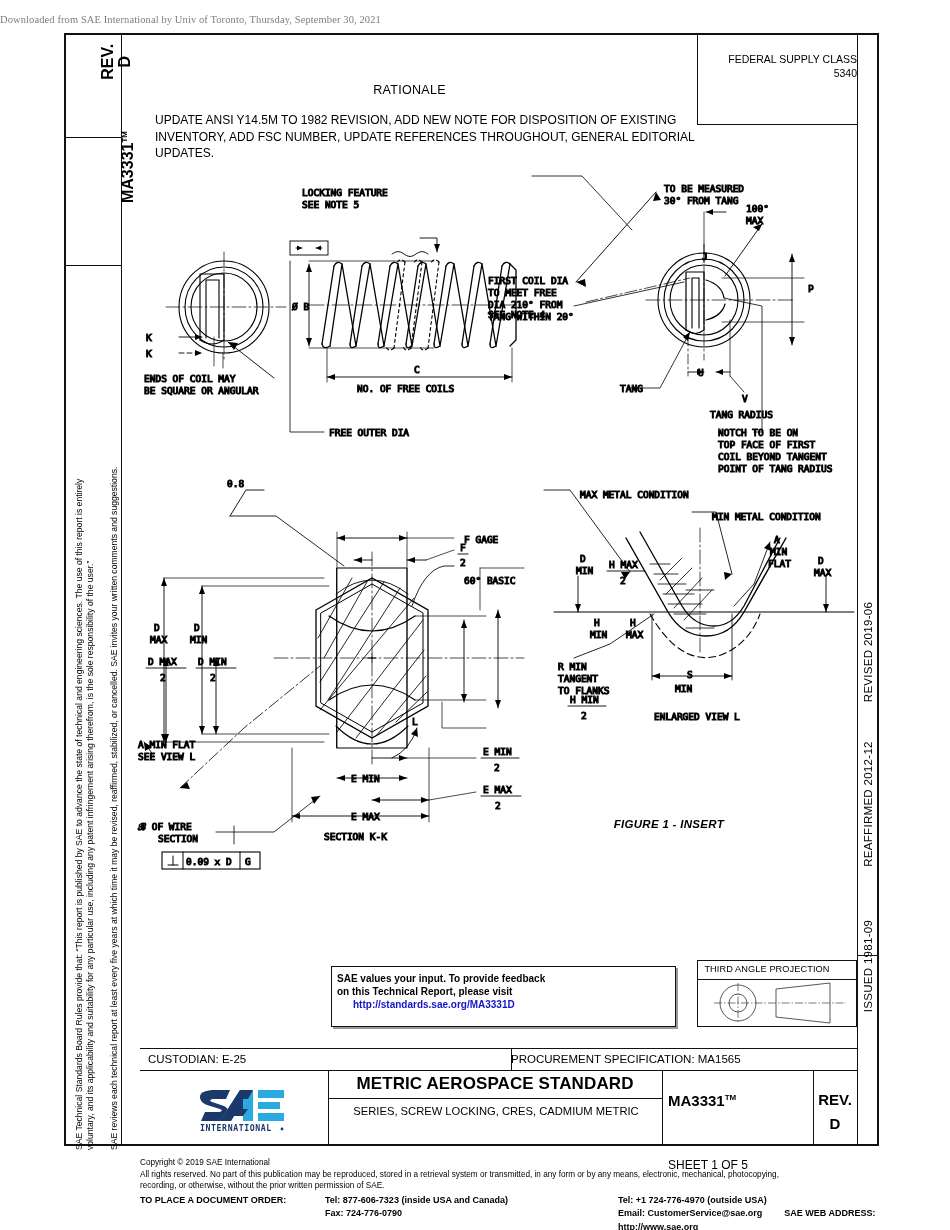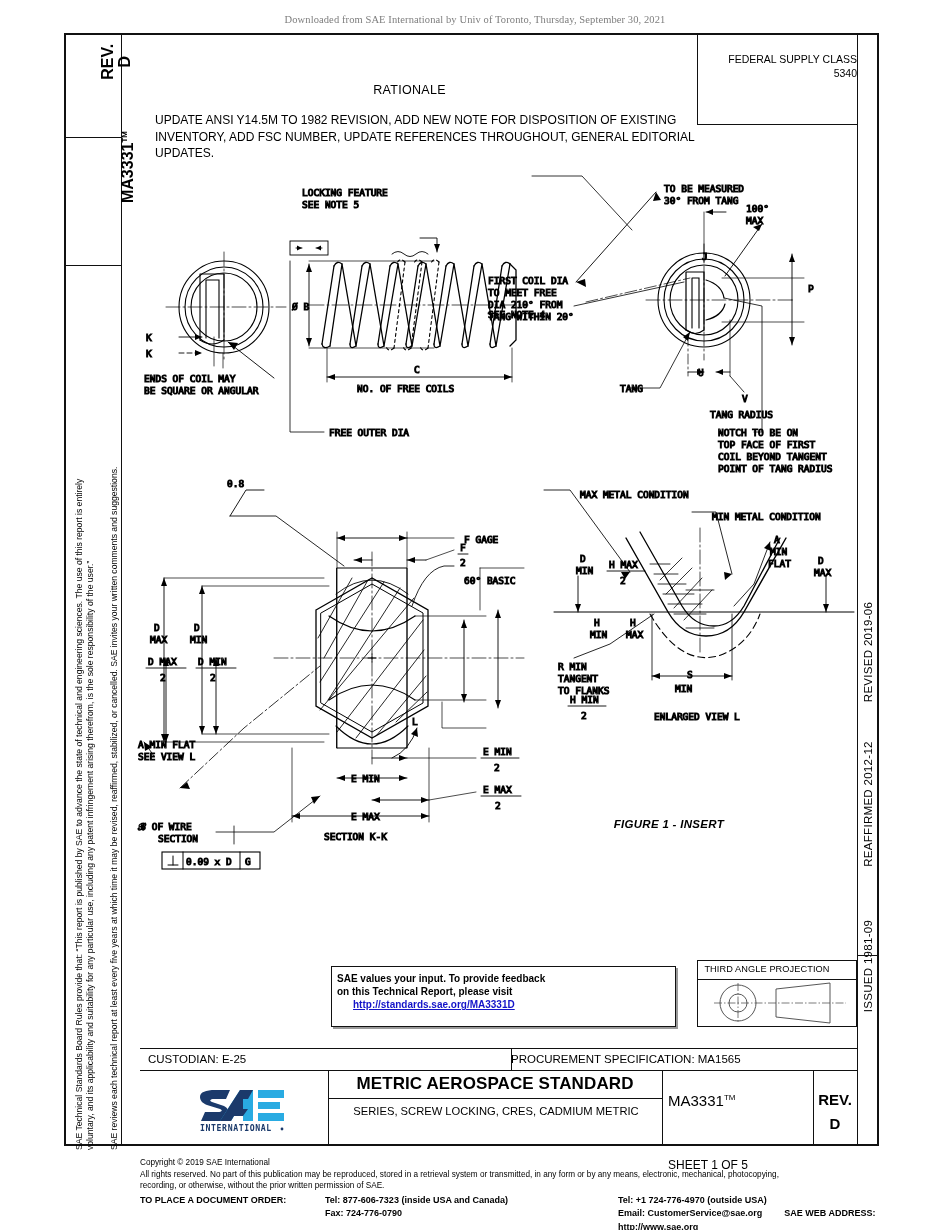--- a/index.html
+++ b/index.html
@@ -1,18 +1,18 @@
 <!DOCTYPE html>
 <html><head>
 <meta charset="utf-8">
 <style>
   html,body{margin:0;padding:0;background:#fff;}
   body{width:950px;height:1230px;position:relative;font-family:"Liberation Sans",sans-serif;color:#000;overflow:hidden;}
   .abs{position:absolute;}
-  #download-note{top:14px;left:0;width:950px;text-align:center;font-family:"Liberation Serif",serif;font-size:10.5px;color:#7d7d7d;letter-spacing:.1px;}
+  #download-note{top:14px;left:0;width:950px;font-family:"Liberation Serif",serif;font-size:10.5px;color:#7d7d7d;letter-spacing:.1px;}
 
   
   #frame{left:64px;top:33px;width:815px;height:1113px;border:2px solid #111;box-sizing:border-box;}
   #frame-inner-right{left:857px;top:33px;width:0;height:1113px;border-left:1.5px solid #111;}
 
   
   #col-rev{left:64px;top:33px;width:58px;height:105px;border-right:1.5px solid #111;border-bottom:1.5px solid #111;box-sizing:border-box;}
   #col-num{left:64px;top:138px;width:58px;height:128px;border-right:1.5px solid #111;border-bottom:1.5px solid #111;box-sizing:border-box;}
   #col-blank{left:64px;top:266px;width:58px;height:880px;border-right:1.5px solid #111;box-sizing:border-box;}
 
@@ -47,21 +47,21 @@
   
   #drawing{left:124px;top:170px;width:733px;height:780px;}
   #drawing svg{display:block;}
 
   
   #figcap{left:124px;top:818px;width:600px;text-align:right;font-weight:bold;font-style:italic;font-size:11.5px;letter-spacing:.3px;}
 
   
   #feedback{left:331px;top:966px;width:345px;height:61px;border:1.5px solid #111;box-sizing:border-box;box-shadow:2px 2px 0 #9a9a9a;background:#fff;}
   #feedback-in{left:337px;top:972px;width:335px;font-size:10px;font-weight:bold;line-height:1.32;}
-  #feedback-link{color:#1414c8;text-decoration:underline;padding-left:16px;}
+  #feedback-link{color:#1414c8;padding-left:16px;}
 
   
   #tap{left:697px;top:960px;width:160px;height:67px;border:1.5px solid #111;box-sizing:border-box;}
   #tap-title{left:697px;top:964px;width:140px;text-align:center;font-size:9.2px;letter-spacing:.1px;}
   #tap-div{left:697px;top:979px;width:160px;border-top:1.2px solid #111;}
   #tap-svg{left:700px;top:981px;}
 
   
   #tb-row1{left:140px;top:1048px;width:717px;height:23px;border-top:1.5px solid #111;border-bottom:1.5px solid #111;box-sizing:border-box;}
   #tb-row1-div{left:511px;top:1048px;height:23px;border-left:1.2px solid #111;}
@@ -69,21 +69,21 @@
   #procurement{left:511px;top:1053px;width:346px;font-size:11.5px;}
 
   #tb-main{left:140px;top:1071px;width:717px;height:75px;box-sizing:border-box;}
   #tb-v1{left:328px;top:1071px;height:75px;border-left:1.5px solid #111;}
   #tb-v2{left:662px;top:1071px;height:75px;border-left:1.5px solid #111;}
   #tb-v3{left:813px;top:1071px;height:75px;border-left:1.5px solid #111;}
   #tb-h1{left:328px;top:1098px;width:334px;border-top:1.2px solid #111;}
 
   #mas-title{left:330px;top:1074px;width:330px;text-align:center;font-weight:bold;font-size:17px;letter-spacing:.1px;}
   #mas-sub{left:332px;top:1103px;width:328px;text-align:center;font-size:11.2px;line-height:1.45;}
-  #tb-num{left:668px;top:1092px;width:142px;font-weight:normal;font-size:15px;}
+  #tb-num{left:668px;top:1092px;width:142px;font-weight:bold;font-size:15px;}
   #tb-num sup{font-size:8px;}
   #tb-sheet{left:668px;top:1113px;width:142px;font-size:12px;margin-top:45px;}
   #tb-rev{left:813px;top:1088px;width:44px;text-align:center;font-weight:bold;font-size:15px;line-height:1.6;}
 
   
   #logo{left:196px;top:1088px;width:92px;height:46px;}
 
   
   #footer{left:140px;top:1157px;width:790px;font-size:8.2px;line-height:1.42;}
   #footer-order{display:flex;gap:0;margin-top:2px;}

